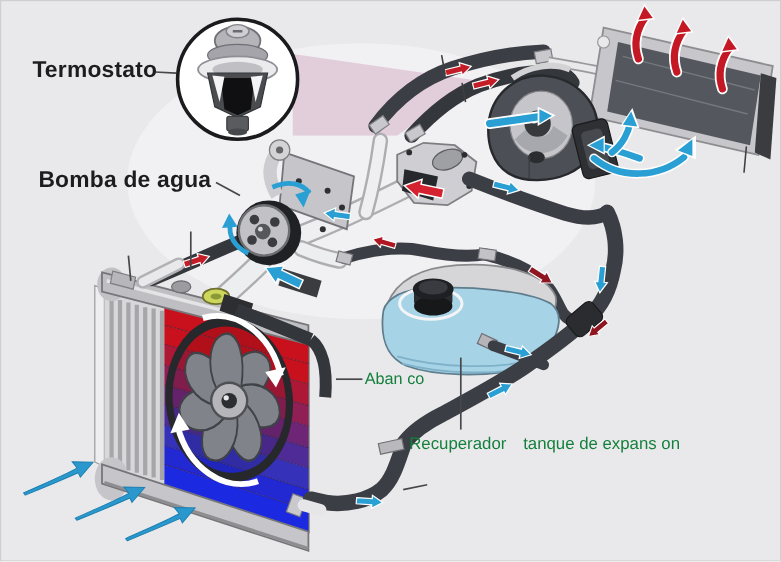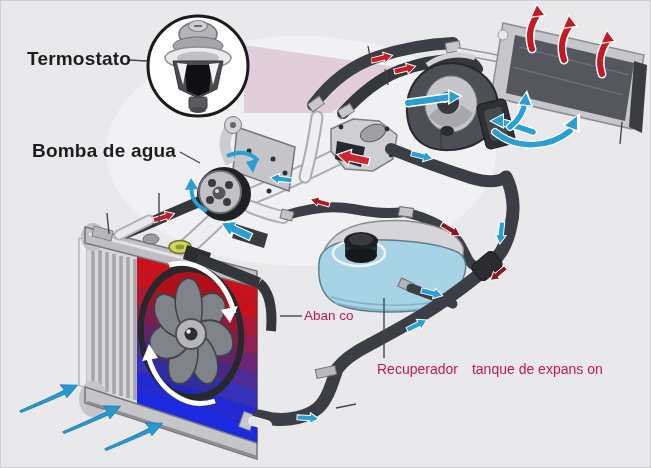--- a/index.html
+++ b/index.html
@@ -4,21 +4,21 @@
 <style>
   html,body{margin:0;padding:0;background:#ffffff;}
   .stage{
     position:relative;width:651px;height:468px;background:#e9e9eb;
     overflow:hidden;font-family:"Liberation Sans",sans-serif;
     border:1px solid #cfcfd2;box-sizing:border-box;
   }
   .stage svg{position:absolute;left:0;top:0;}
   .lbl{position:absolute;color:#1d1d1f;white-space:nowrap;}
   .lbl-lg{font-size:19px;font-weight:bold;letter-spacing:.2px;}
-  .lbl-sm{font-size:13.5px;font-weight:normal;color:#be185d;}
+  .lbl-sm{font-size:13.5px;font-weight:normal;color:#15803d;}
   .gap{display:inline-block;margin-left:14px;}
 </style>
 </head>
 <body>
 
 <div class="stage">
 <svg width="651" height="468" viewBox="0 0 651 468">
   <defs>
     <path id="fa" d="M -11,-2.6 L 2,-2.6 L 2,-5.4 L 11,0 L 2,5.4 L 2,2.6 L -11,2.6 Z"></path>
     <path id="swoosh" d="M 0,8 C 18,4 34,1 48,-3 L 45,-9 L 62,-5 L 49,5 L 48,1 C 34,4 18,7 1,10 Z"></path>
@@ -337,16 +337,16 @@
     <line x1="367" y1="45" x2="370" y2="61"></line>
     <line x1="384" y1="68" x2="387" y2="84"></line>
     <line x1="440" y1="129" x2="440" y2="148"></line>
     <line x1="621" y1="121" x2="619" y2="143"></line>
   </g>
 </svg>
 
 <div class="lbl lbl-lg" style="left:31px;top:139px">Bomba de agua</div>
 <div class="lbl lbl-lg" style="left:26px;top:47px">Termostato</div>
 <div class="lbl lbl-sm" style="left:303px;top:307px">Aban co</div>
-<div class="lbl lbl-sm" style="left:376px;top:360px;font-size:14px">
+<div class="lbl lbl-sm" style="left:340px;top:360px;font-size:14px">
   <span>Recuperador</span><span class="gap">tanque de expans on</span>
 </div>
 </div>
 
 </body></html>

